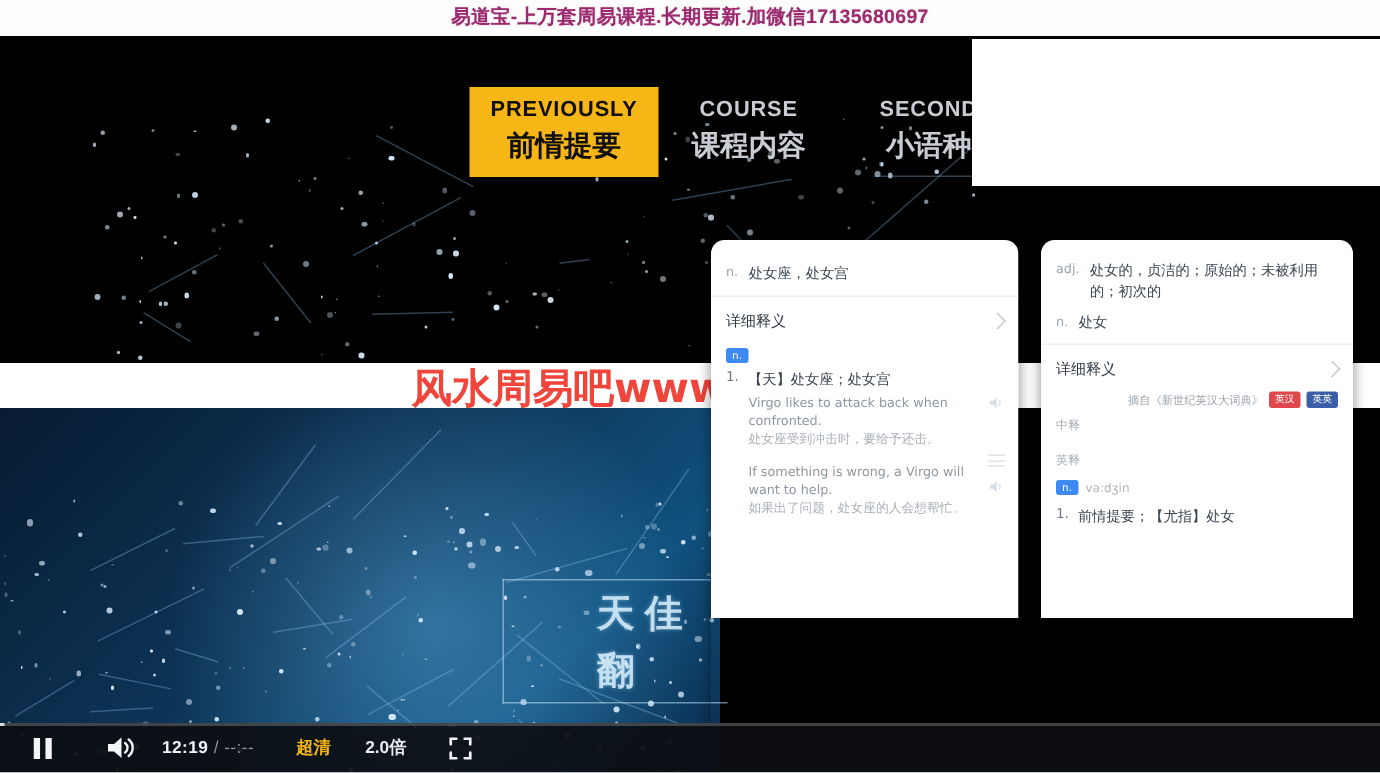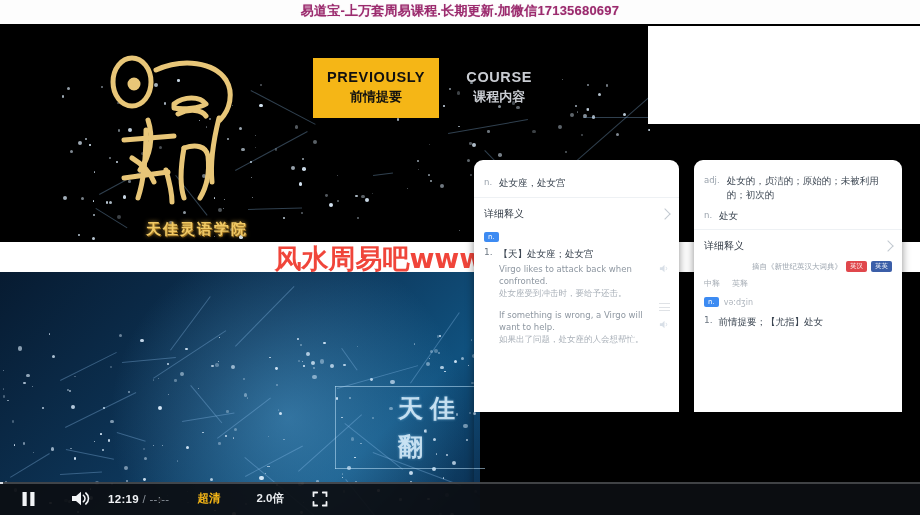--- a/index.html
+++ b/index.html
@@ -32,21 +32,21 @@
   .logo-cn{position:absolute;left:34px;top:168px;width:150px;text-align:center;
       font-size:15px;font-weight:bold;color:#f0c965;letter-spacing:2px;
       text-shadow:0 0 4px rgba(255,200,80,.8),1px 1px 0 #7a5410;
       font-family:"DejaVu Sans",sans-serif;}
 
   
   .tabs{position:absolute;left:313px;top:34px;height:60px;display:flex;align-items:stretch;}
   .tab{display:flex;flex-direction:column;align-items:center;justify-content:center;
        padding:6px 14px 8px;min-width:92px;}
   .tab .en{font-size:14.5px;font-weight:bold;letter-spacing:.6px;color:#c9ccd2;}
-  .tab .cn{font-size:13px;font-weight:bold;color:#c9ccd2;margin-top:3px;
+  .tab .cn{font-size:19px;font-weight:bold;color:#c9ccd2;margin-top:3px;
            font-family:"DejaVu Sans",sans-serif;}
   .tab.active{background:#f5b616;}
   .tab.active .en,.tab.active .cn{color:#101010;}
 
   
   .white-panel{position:absolute;left:648px;top:26px;width:272px;height:94px;background:#fff;}
   .white-panel-b{position:absolute;left:648px;top:120px;width:272px;height:4px;background:#fff;}
 
   
   .mid-strip{position:absolute;left:0;top:242px;width:920px;height:33px;background:#fff;}
@@ -83,21 +83,21 @@
   .sec-head{display:flex;align-items:center;justify-content:space-between;
             padding:9px 10px 6px;border-top:1px solid #eef1f4;margin-top:7px;}
   .sec-title{font-size:10px;color:#313a45;}
   .chev-r{width:7px;height:7px;border-right:1.4px solid #c2c9d1;border-top:1.4px solid #c2c9d1;
           transform:rotate(45deg);}
   .src-row{display:flex;align-items:center;justify-content:flex-end;gap:4px;padding:2px 10px 4px;}
   .src-txt{font-size:7.5px;color:#9aa3ad;}
   .badge{font-size:6.5px;color:#fff;padding:1px 4px;border-radius:2px;}
   .badge.red{background:#e0474c;}
   .badge.blue{background:#3b5ea8;}
-  .tab-mini-row{display:flex;gap:12px;padding:2px 10px 3px;}
+  .tab-mini-row{display:flex;gap:12px;padding:2px 10px 3px;flex-direction:column;}
   .tab-mini{font-size:8px;color:#a7aeb6;}
   .blue-chip{display:inline-block;background:#3d8bf2;color:#fff;font-size:7px;
              padding:1px 4px;border-radius:2px;}
   .chip-row{padding:5px 10px 1px;display:flex;align-items:center;gap:5px;}
   .chip-ph{font-size:8px;color:#aeb5bd;}
 
   .ent{display:flex;gap:6px;padding:4px 10px 0;}
   .ent-no{font-size:9px;color:#6c7682;flex:0 0 auto;}
   .ent-def{font-size:9.5px;color:#3c4652;line-height:1.4;}
   .ex{position:relative;padding:3px 26px 2px 25px;}
@@ -290,50 +290,33 @@
           <div class="constel" style="left:313.2px;top:150.6px;width:20.4px;transform:rotate(-7.0deg)"></div>
           <div class="constel" style="left:522.6px;top:92.7px;width:67.2px;transform:rotate(-0.0deg)"></div>
           <div class="constel" style="left:424.8px;top:126.0px;width:88.9px;transform:rotate(45.6deg)"></div>
           <div class="constel" style="left:188.3px;top:185.1px;width:54.4px;transform:rotate(-1.5deg)"></div>
           <div class="constel" style="left:312.2px;top:91.1px;width:42.1px;transform:rotate(-24.4deg)"></div>
           <div class="constel" style="left:277.7px;top:80.4px;width:52.8px;transform:rotate(10.1deg)"></div>
           <div class="constel" style="left:36.1px;top:184.1px;width:37.1px;transform:rotate(31.8deg)"></div>
         </div>
     </div>
 
-    <div class="logo">
-      <svg width="175" height="195" viewBox="0 0 175 195">
-        <g fill="none" stroke="#e8c678" stroke-width="5" stroke-linecap="round" stroke-linejoin="round">
-          <ellipse cx="44" cy="30" rx="19" ry="24"></ellipse>
-          <circle cx="46" cy="32" r="4" fill="#e8c678"></circle>
-          <path d="M68 18 C95 6 126 10 138 28 C146 41 142 58 132 68"></path>
-          <path d="M131 66 C126 86 122 110 124 130"></path>
-          <path d="M86 52 C96 44 112 44 118 52 C112 56 96 58 86 56 Z"></path>
-          <path d="M90 62 C102 56 114 58 118 64"></path>
-          <path d="M60 68 C66 86 62 104 52 118"></path>
-          <path d="M36 88 L86 84"></path>
-          <path d="M58 78 C58 104 56 128 50 146"></path>
-          <path d="M36 126 L80 120"></path>
-          <path d="M44 106 C54 112 62 120 66 130"></path>
-          <path d="M96 96 C92 118 92 134 96 146"></path>
-          <path d="M96 96 C108 92 118 94 120 104 C122 122 118 136 112 146"></path>
-          <path d="M78 118 C82 132 84 142 84 150"></path>
-        </g>
-      </svg>
-      <div class="logo-cn">天佳灵语学院</div>
-    </div>
 
     <div class="tabs">
       <div class="tab active">
         <span class="en">PREVIOUSLY</span>
         <span class="cn">前情提要</span>
       </div>
       <div class="tab">
         <span class="en">COURSE</span>
         <span class="cn">课程内容</span>
+      </div>
+      <div class="tab">
+        <span class="en">SECOND</span>
+        <span class="cn">小语种</span>
       </div>
     </div>
   </div>
 
   <div class="white-panel"></div>
   <div class="white-panel-b"></div>
 
   <div class="mid-strip"></div>
   <div class="mid-wm">风水周易吧www.fszy8.com</div>
 
@@ -654,21 +637,21 @@
       </svg>
     </div>
 
     <div class="ctime" style="margin-left:4px;">
       <span>12:19</span>
       <span class="dim">/</span>
       <span class="dim">--:--</span>
     </div>
 
     <div class="cq" style="margin-left:28px;">超清</div>
-    <div class="cs" style="margin-left:36px;">2.0倍</div>
+    <div class="cs" style="margin-left:23px;">2.0倍</div>
 
     <div class="cbtn" style="width:44px;margin-left:14px;">
       <svg width="16" height="16" viewBox="0 0 16 16">
         <g fill="none" stroke="#f2f4f7" stroke-width="1.8" stroke-linecap="round">
           <path d="M1.5 5.2V1.5H5.2"></path>
             <path d="M10.8 1.5h3.7V5.2"></path>
           <path d="M14.5 10.8v3.7h-3.7"></path>
             <path d="M5.2 14.5H1.5v-3.7"></path>
         </g>
       </svg>

